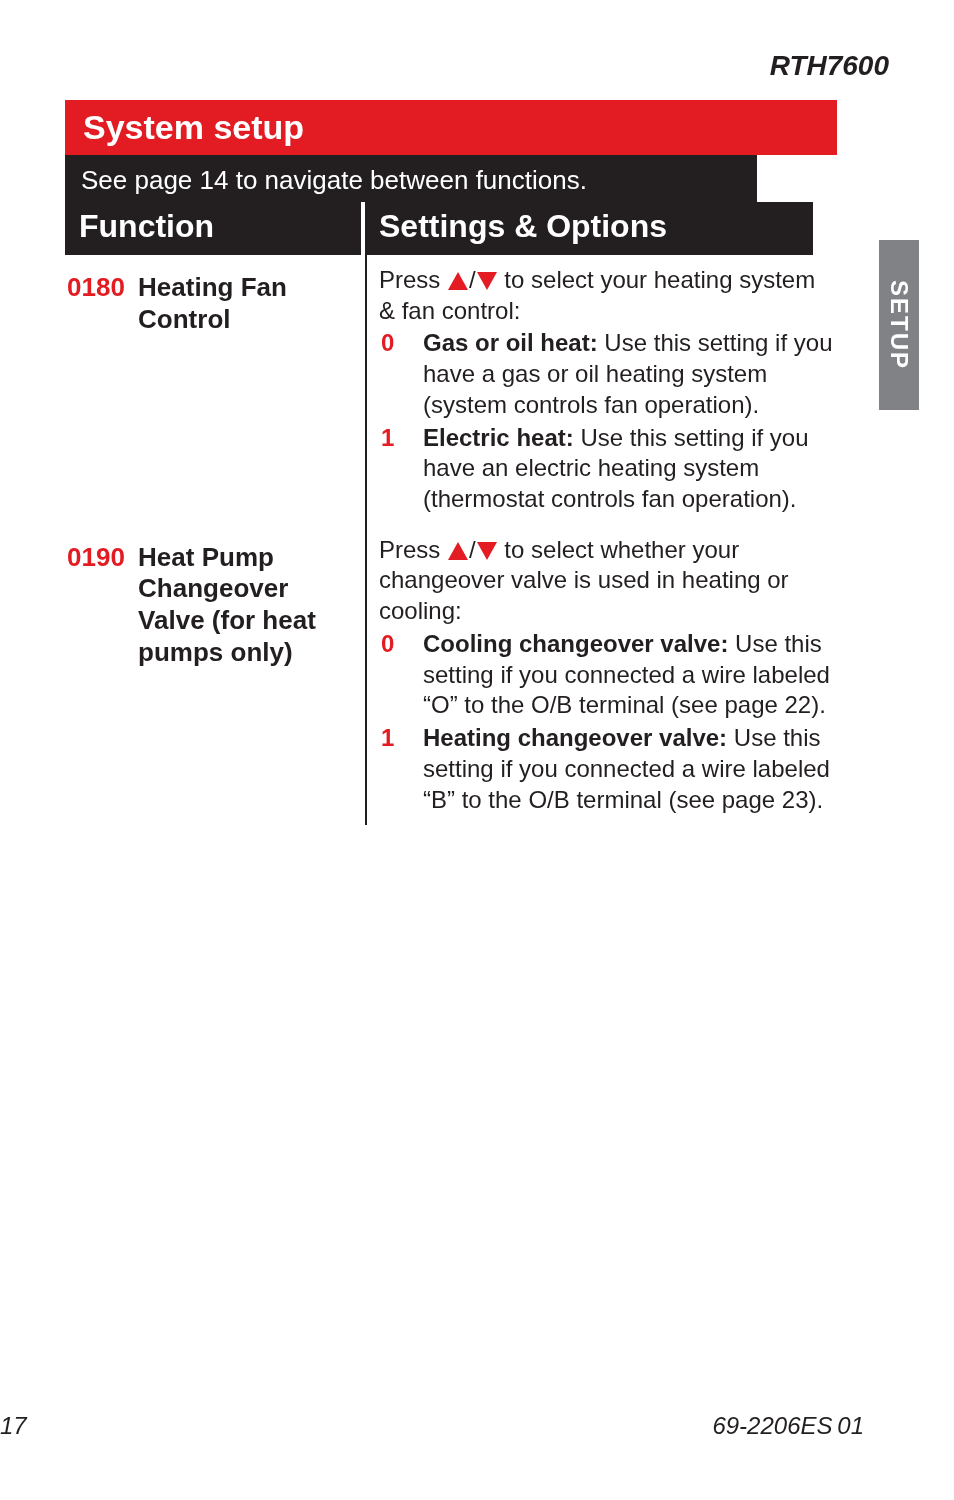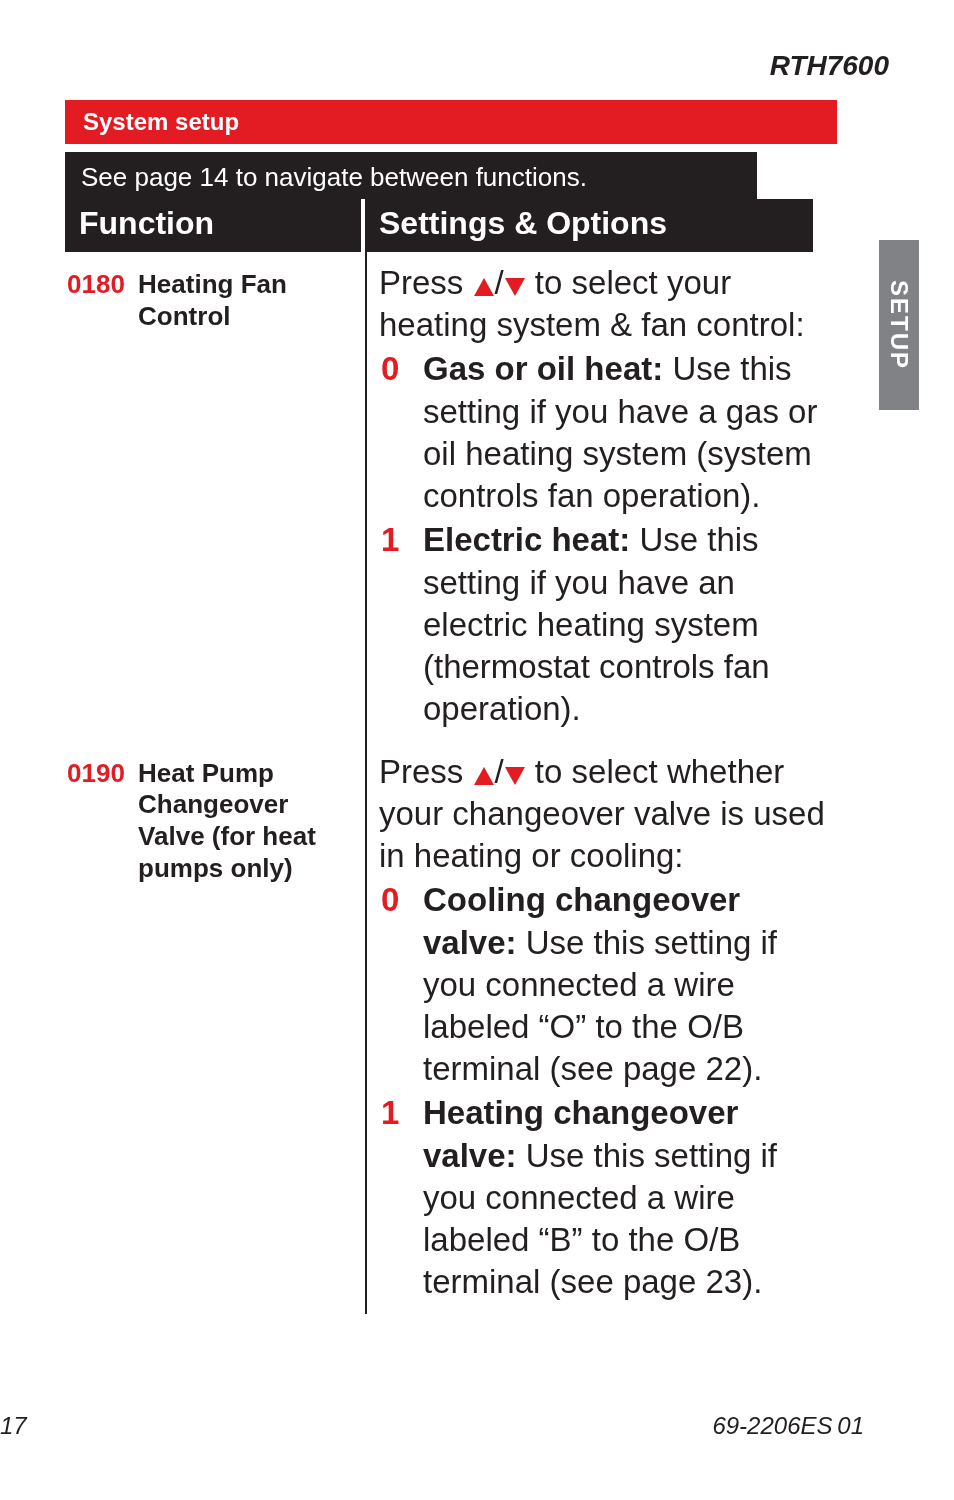--- a/index.html
+++ b/index.html
@@ -22,23 +22,23 @@
     font-style: italic;
     font-weight: bold;
     font-size: 28px;
     margin: 10px 0 18px 0;
   }
   .section-title {
     background: #e31b23;
     color: #fff;
     font-family: Arial, Helvetica, sans-serif;
     font-weight: 900;
-    font-size: 24px;
+    font-size: 34px;
     padding: 8px 18px;
-    margin: 0 0 8px 0;
+    margin: 0 0 0 0;
     width: 772px;
   }
   .nav-note {
     background: #231f20;
     color: #fff;
     font-size: 26px;
     padding: 10px 16px 6px 16px;
     width: 692px;
   }
   .thead-row {
@@ -78,21 +78,21 @@
     font-family: Arial, Helvetica, sans-serif;
     font-weight: 900;
     display: inline-block;
     vertical-align: top;
     width: 214px;
     padding-left: 6px;
   }
   .td-opt {
     flex: 1;
     padding: 10px 4px 10px 12px;
-    font-size: 33px;
+    font-size: 24px;
     line-height: 1.28;
     border-left: 2px solid #231f20;
   }
   .td-opt .intro { margin-bottom: 2px; }
   .arrow-up, .arrow-down {
     display: inline-block;
     width: 0; height: 0;
     vertical-align: -2px;
     margin: 0 1px;
   }

